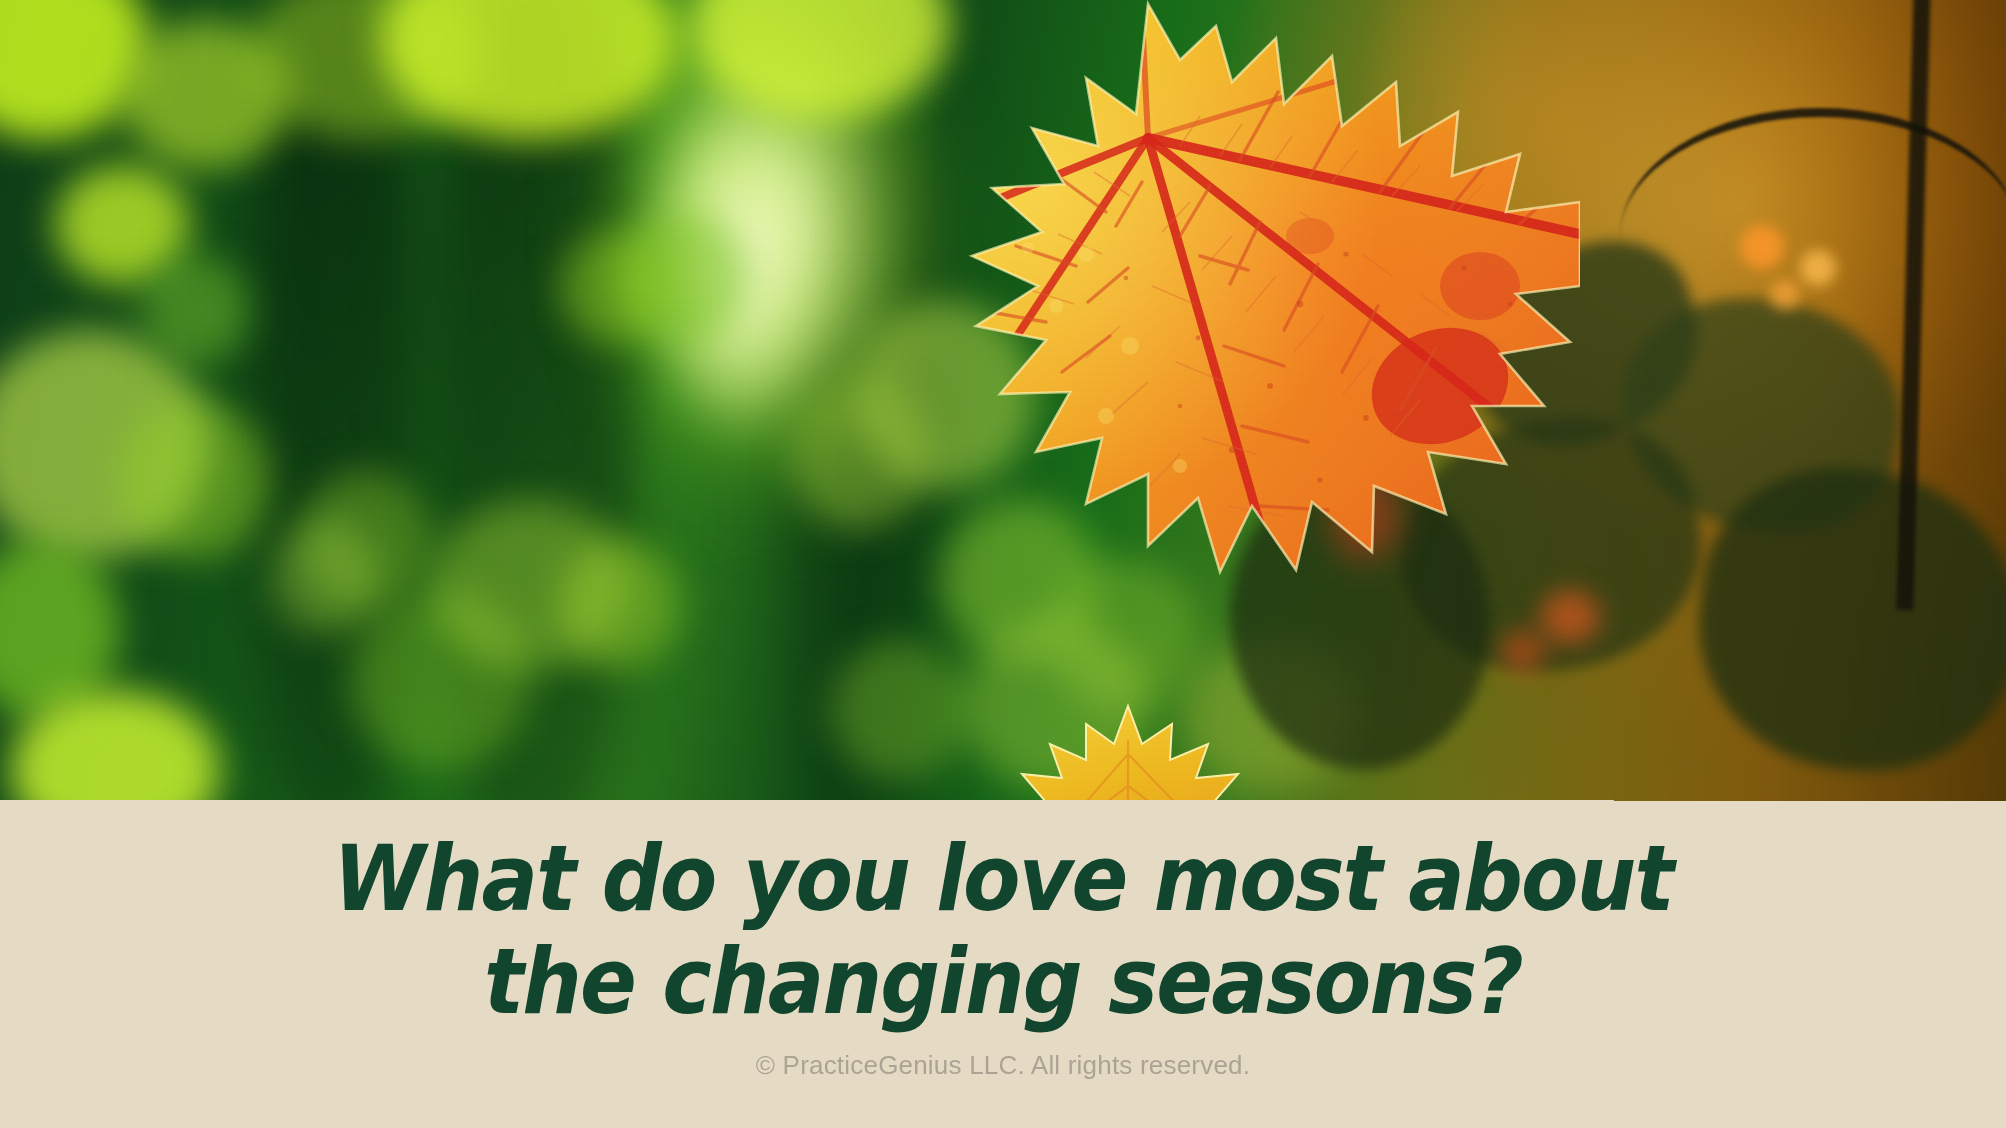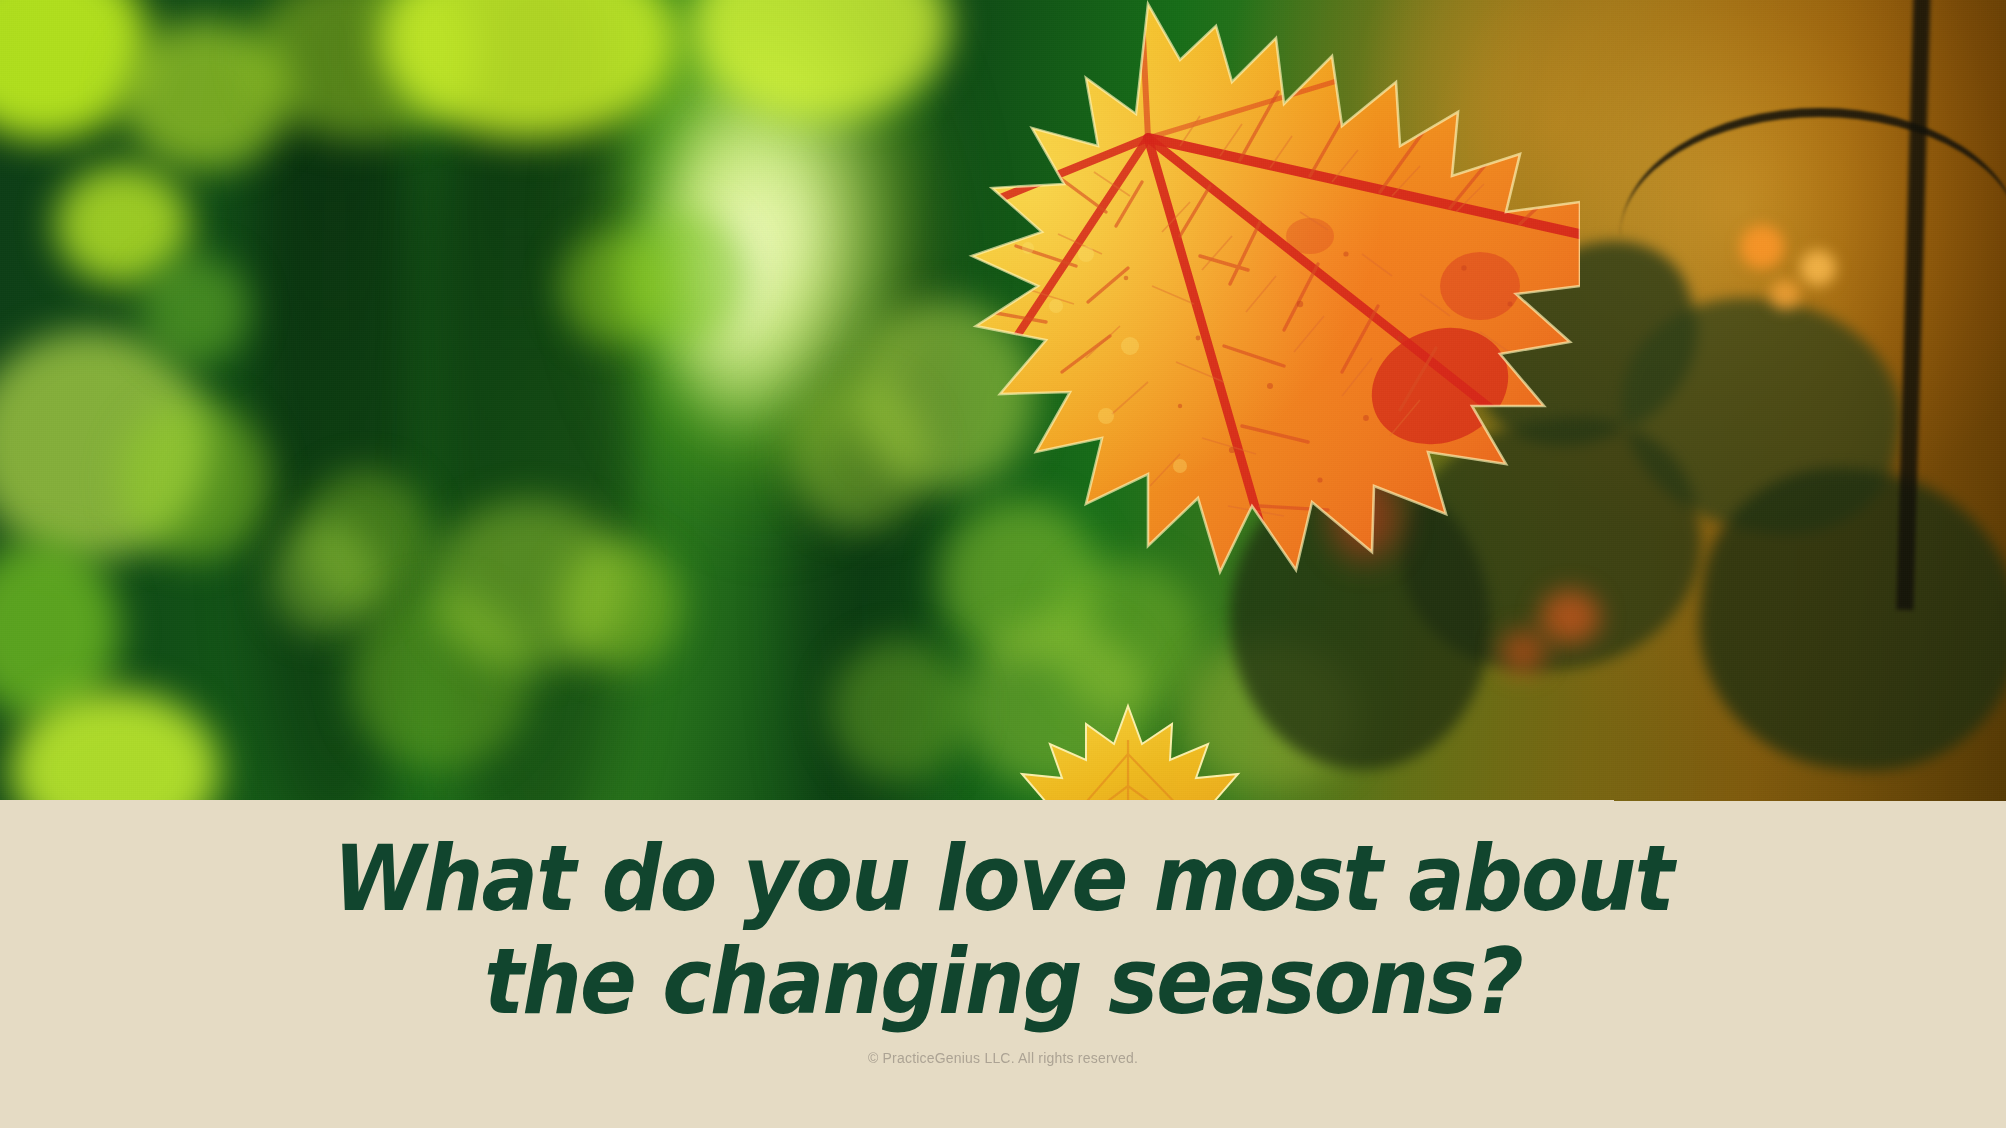--- a/index.html
+++ b/index.html
@@ -194,21 +194,21 @@
 
   .copyright {
     position: absolute;
     left: 0;
     top: 250px;
     width: 2006px;
     text-align: center;
     color: #ACA394;
     font-family: "Liberation Sans", sans-serif;
     font-weight: 400;
-    font-size: 14px;
+    font-size: 26px;
     letter-spacing: .2px;
   }
 </style>
 </head>
 <body>
 
 <div class="slide">
 
   <div class="photo">
 

